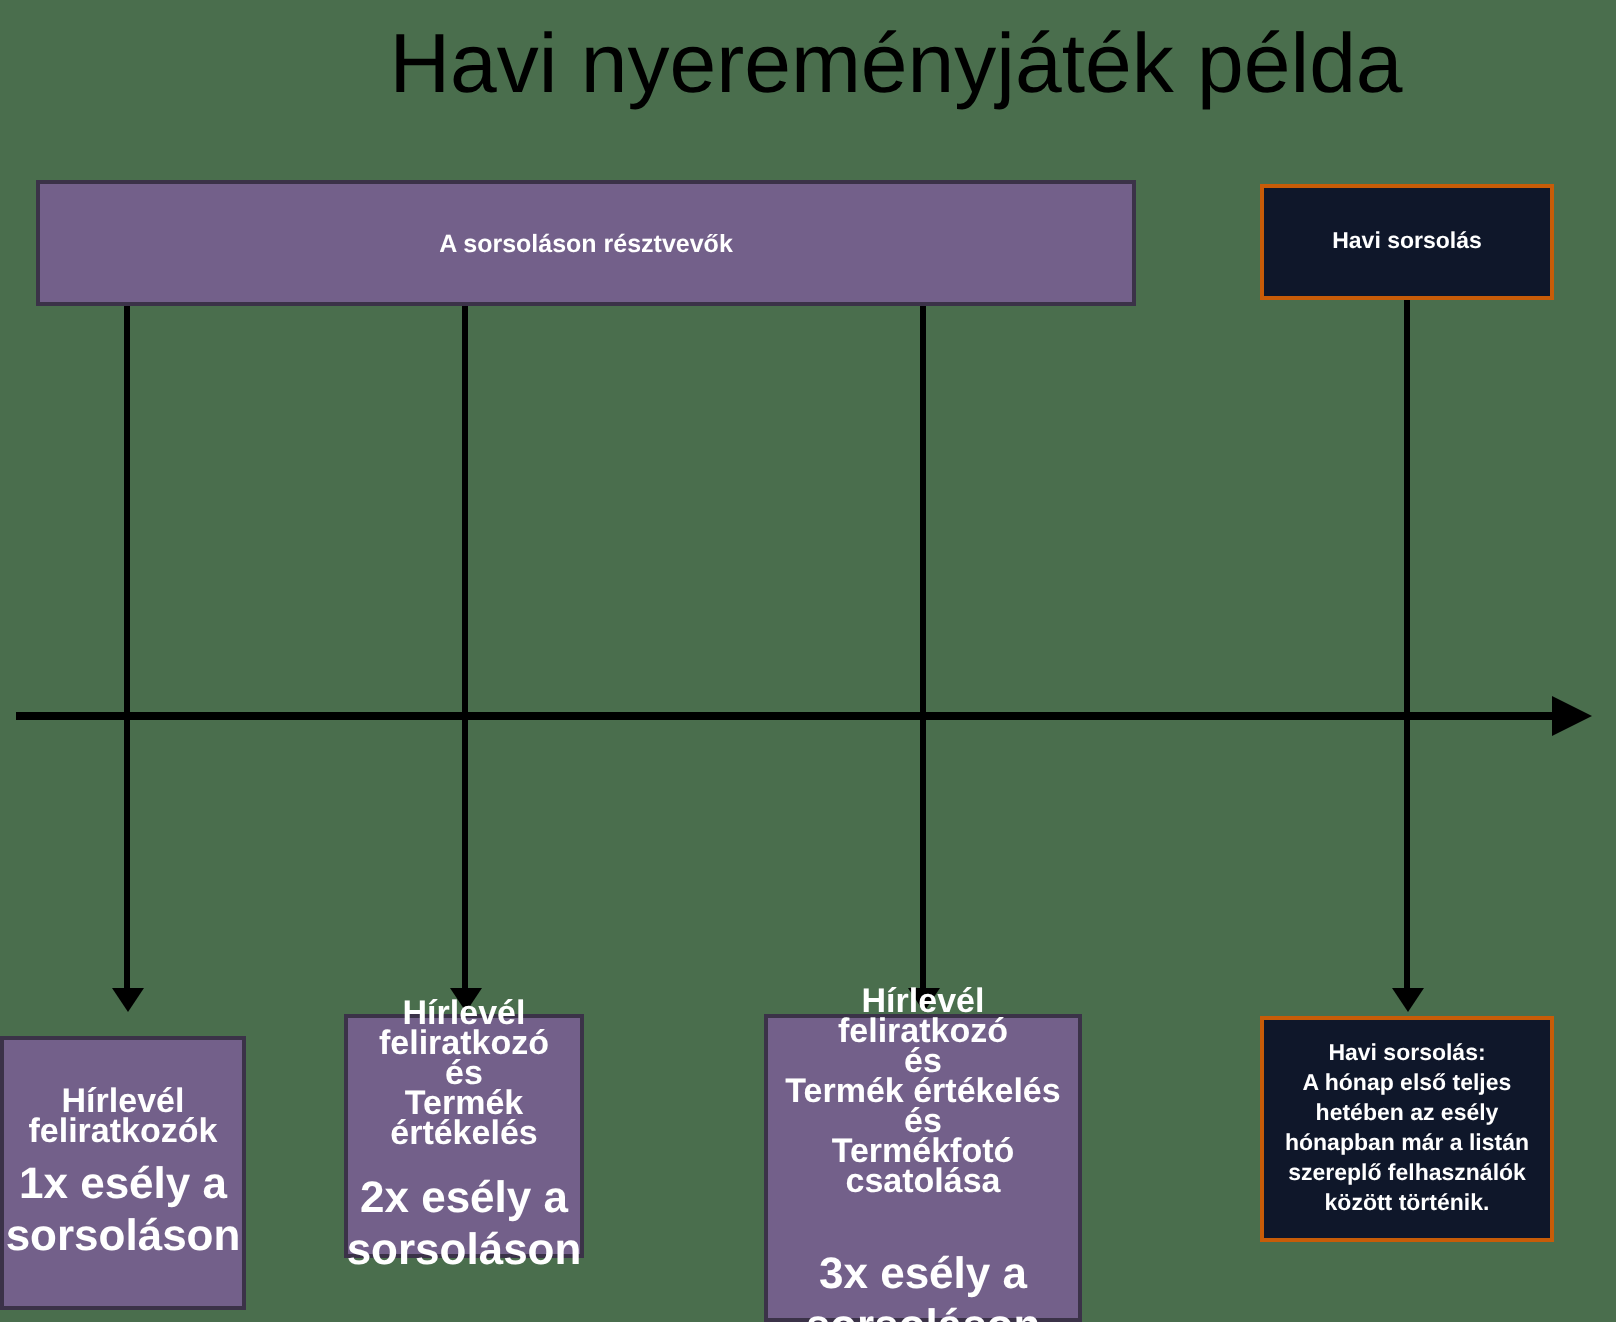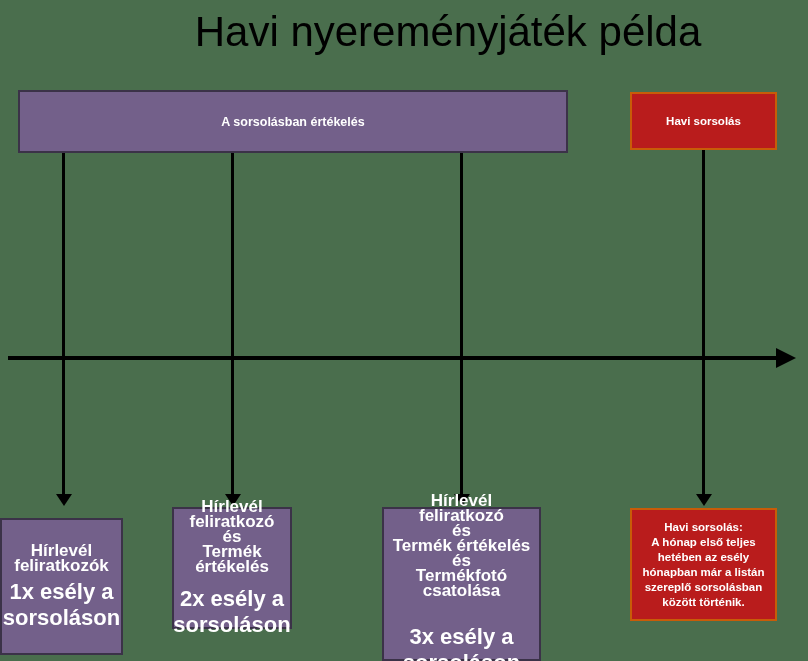--- a/index.html
+++ b/index.html
@@ -45,21 +45,21 @@
     align-items: center;
     justify-content: center;
     color: #ffffff;
     text-align: center;
   }
   .box-purple {
     background: #73608a;
     border: 2px solid #3b3248;
   }
   .box-orange {
-    background: #b91c1c;
+    background: #0f172a;
     border: 2px solid #c85c08;
   }
 
   
   #box-participants {
     left: 18px;
     top: 90px;
     width: 550px;
     height: 63px;
     font-size: 12.5px;
@@ -172,21 +172,21 @@
   <div class="vline" style="left:460px; top:153px; height:345px;"></div>
   <div class="vhead" style="left:454px; top:494px;"></div>
 
   <div class="vline" style="left:702px; top:150px; height:348px;"></div>
   <div class="vhead" style="left:696px; top:494px;"></div>
 
   <div class="axis-line"></div>
   <div class="axis-arrow"></div>
 
   <div class="box box-purple" id="box-participants">
-    <span>A sorsolásban értékelés</span>
+    <span>A sorsoláson résztvevők</span>
   </div>
 
   <div class="box box-orange" id="box-monthly-draw">
     <span>Havi sorsolás</span>
   </div>
 
   <div class="box box-purple" id="box-tier1">
     <div class="tier-small">
       <div>Hírlevél feliratkozók</div>
     </div>
@@ -220,17 +220,17 @@
       <div>3x esély a</div>
       <div>sorsoláson</div>
     </div>
   </div>
 
   <div class="box box-orange" id="box-tier4">
     <div>Havi sorsolás:</div>
     <div>A hónap első teljes</div>
     <div>hetében az esély</div>
     <div>hónapban már a listán</div>
-    <div>szereplő sorsolásban</div>
+    <div>szereplő felhasználók</div>
     <div>között történik.</div>
   </div>
 
 </div>
 
 </body></html>

